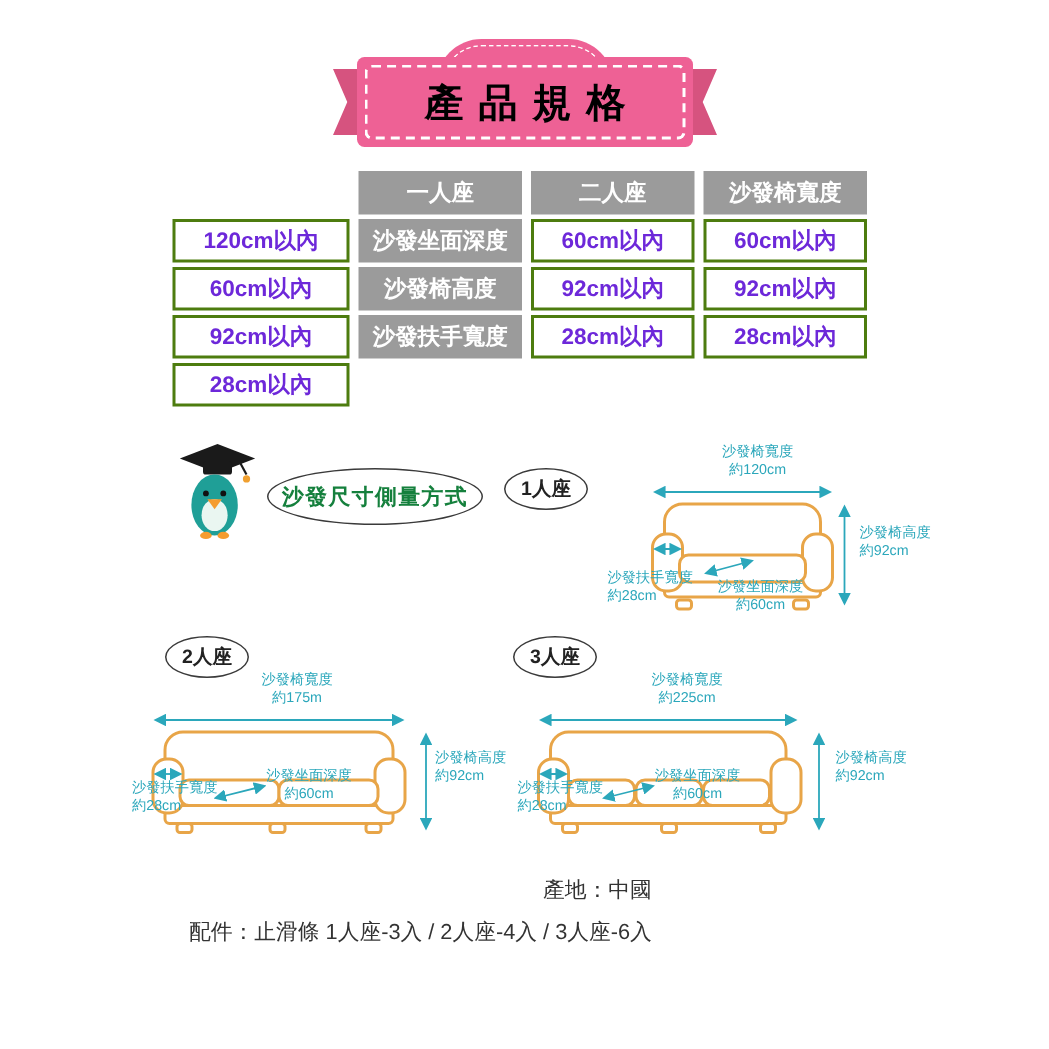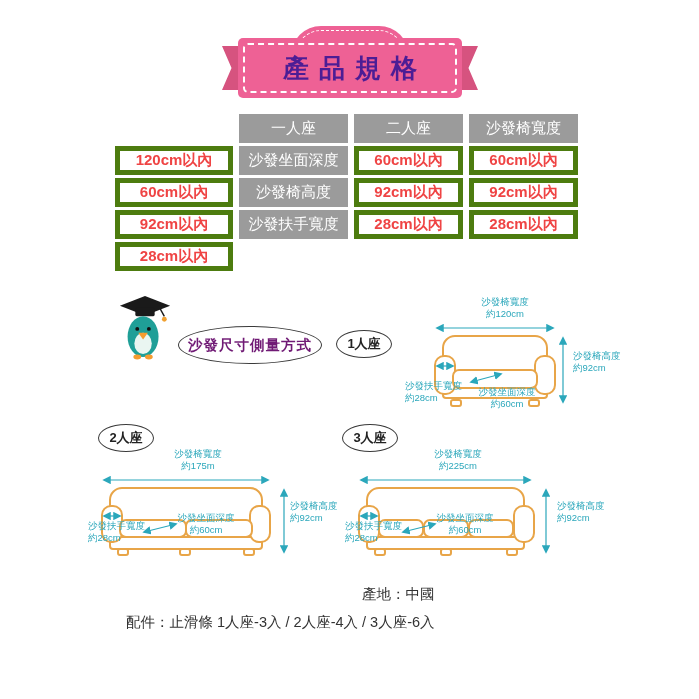--- a/index.html
+++ b/index.html
@@ -8,38 +8,38 @@
     font-family:"Liberation Sans","DejaVu Sans",sans-serif;
   }
   
   .banner-wrap{position:absolute;left:238px;top:10px;width:224px;height:88px;}
   .banner-tail{position:absolute;top:36px;width:34px;height:44px;background:#d6537f;}
   .banner-tail.left{left:-16px;clip-path:polygon(0 0,100% 0,100% 100%,0 100%,28% 50%);}
   .banner-tail.right{right:-16px;clip-path:polygon(0 0,100% 0,72% 50%,100% 100%,0 100%);}
   .banner-main{position:absolute;left:0;top:28px;width:224px;height:60px;background:#ee6195;border-radius:5px;}
   .banner-inner{position:absolute;inset:5px;border:2px dashed #fff;border-radius:5px;
     display:flex;align-items:center;justify-content:center;}
-  .banner-title{color:#4c1d95;font-size:26px;font-weight:bold;letter-spacing:10px;text-indent:10px;}
+  .banner-title{color:#000000;font-size:26px;font-weight:bold;letter-spacing:10px;text-indent:10px;}
   .banner-arch{position:absolute;left:50%;transform:translateX(-50%);top:16px;width:118px;height:30px;
     background:#ee6195;border-radius:59px 59px 0 0;}
   .arch-inner{position:absolute;left:4px;right:4px;top:4px;bottom:0;border:1.5px dashed #fff;border-bottom:none;
     border-radius:55px 55px 0 0;display:flex;justify-content:center;align-items:flex-start;padding-top:7px;}
   .arch-text{color:#fff;font-size:7.5px;letter-spacing:2px;font-weight:bold;}
   
   .spec-table{position:absolute;left:115px;top:114px;display:grid;
     grid-template-columns:118px 109px 109px 109px;grid-auto-rows:29px;gap:3px 6px;}
-  .th,.rowlabel{background:#9b9b9b;color:#fff;font-weight:normal;font-size:15px;
+  .th,.rowlabel{background:#9b9b9b;color:#fff;font-weight:bold;font-size:15px;
     display:flex;align-items:center;justify-content:center;}
   .corner{background:transparent;}
-  .td{background:#fff;border:5px solid #4d7c0f;color:#ef4444;font-weight:bold;font-size:15px;
+  .td{background:#fff;border:2px solid #4d7c0f;color:#6d28d9;font-weight:bold;font-size:15px;
     display:flex;align-items:center;justify-content:center;}
   
-  .section-oval{position:absolute;left:178px;top:326px;width:142px;height:36px;
+  .section-oval{position:absolute;left:178px;top:312px;width:142px;height:36px;
     border:1.5px solid #3a3a3a;border-radius:50%;display:flex;align-items:center;justify-content:center;
-    font-size:14.5px;font-weight:bold;color:#701a75;letter-spacing:1px;}
+    font-size:14.5px;font-weight:bold;color:#15803d;letter-spacing:1px;}
   .seat-oval{position:absolute;width:54px;height:26px;border:1.5px solid #3a3a3a;border-radius:50%;
     display:flex;align-items:center;justify-content:center;font-size:13px;font-weight:bold;color:#222;}
   .mascot{position:absolute;left:116px;top:294px;}
   .diagram{position:absolute;}
   .dim{position:absolute;color:#2ba7bb;font-size:9.5px;line-height:1.3;text-align:center;}
   .dim div{white-space:nowrap;}
   .dim.left{text-align:left;}
   .sofa-svg{position:absolute;}
   
   .footer{position:absolute;left:126px;top:580px;color:#333;font-size:14.5px;line-height:28px;text-align:right;}
@@ -107,21 +107,21 @@
       <ellipse cx="28" cy="51" rx="9" ry="11" fill="#eaf6f1"></ellipse>
       <circle cx="22" cy="36" r="2" fill="#111"></circle>
       <circle cx="34" cy="36" r="2" fill="#111"></circle>
       <polygon points="23,40 33,40 28,47" fill="#f59c2f"></polygon>
       <ellipse cx="22" cy="65" rx="4" ry="2.5" fill="#f59c2f"></ellipse>
       <ellipse cx="34" cy="65" rx="4" ry="2.5" fill="#f59c2f"></ellipse>
     </svg>
   </div>
   <div class="section-oval">沙發尺寸側量方式</div>
 
-  <div class="seat-oval" style="left:336px;top:312px;margin-top:18px;">1人座</div>
+  <div class="seat-oval" style="left:336px;top:312px;">1人座</div>
   <div class="diagram" style="left:405px;top:296px;width:215px;height:145px;">
     <div class="dim" style="left:45px;top:0;width:110px;">
       <div>沙發椅寬度</div>
       <div>約120cm</div>
     </div>
     <svg class="sofa-svg" style="left:20px;top:26px;" width="145" height="104" viewBox="0 0 145 104">
       <line x1="12" y1="6" x2="128" y2="6" stroke="#2ba7bb" stroke-width="1.2" marker-start="url(#ah)" marker-end="url(#ah)"></line>
       <g fill="#fff" stroke="#e8a548" stroke-width="2">
         <rect x="18" y="14" width="104" height="42" rx="12"></rect>
         <rect x="18" y="64" width="104" height="12" rx="3"></rect>
@@ -142,21 +142,21 @@
     <div class="dim left" style="left:0;top:84px;">
       <div>沙發扶手寬度</div>
       <div>約28cm</div>
     </div>
     <div class="dim" style="left:62px;top:90px;width:80px;">
       <div>沙發坐面深度</div>
       <div>約60cm</div>
     </div>
   </div>
 
-  <div class="seat-oval" style="left:98px;top:424px;">2人座</div>
+  <div class="seat-oval" style="left:110px;top:424px;">2人座</div>
   <div class="diagram" style="left:88px;top:448px;width:250px;height:135px;">
     <div class="dim" style="left:55px;top:0;width:110px;">
       <div>沙發椅寬度</div>
       <div>約175m</div>
     </div>
     <svg class="sofa-svg" style="left:4px;top:26px;" width="200" height="100" viewBox="0 0 200 100">
       <line x1="12" y1="6" x2="176" y2="6" stroke="#2ba7bb" stroke-width="1.2" marker-start="url(#ah)" marker-end="url(#ah)"></line>
       <g fill="#fff" stroke="#e8a548" stroke-width="2">
         <rect x="18" y="14" width="152" height="38" rx="12"></rect>
         <rect x="18" y="63" width="152" height="12" rx="3"></rect>

